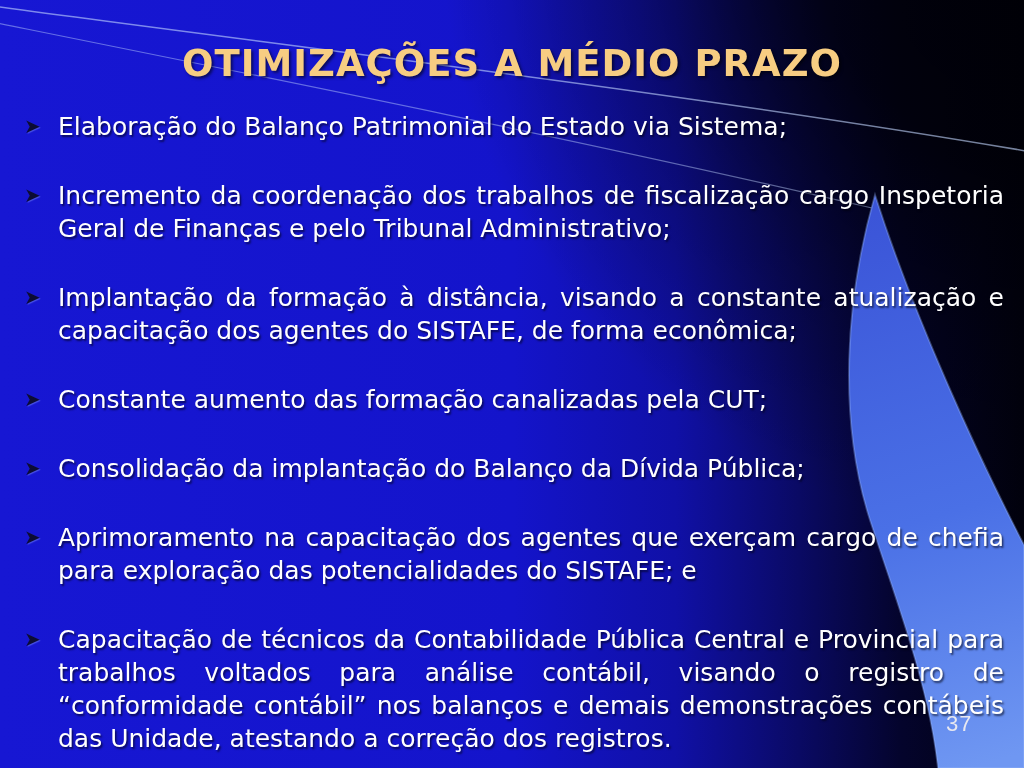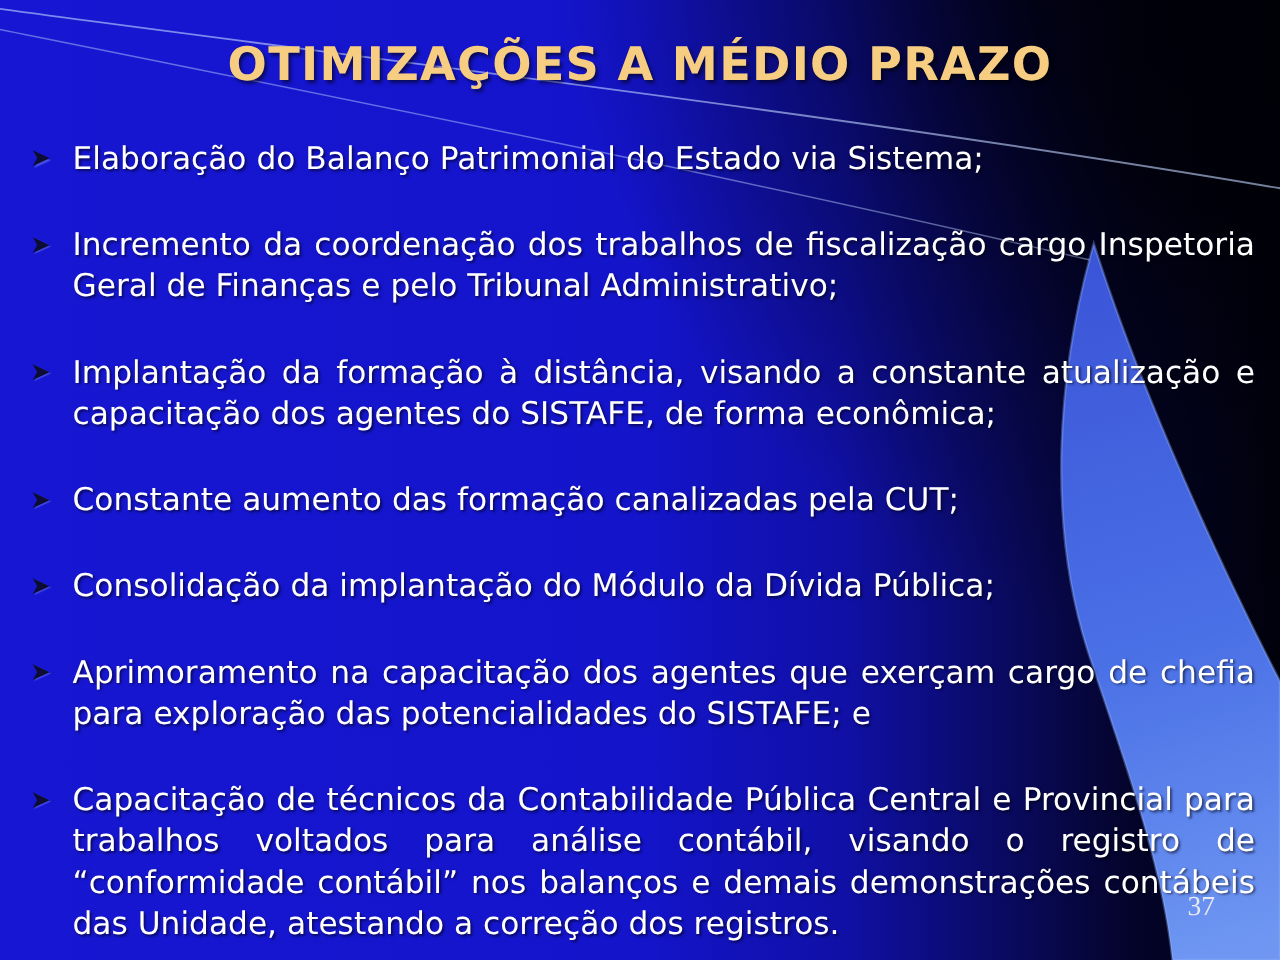--- a/index.html
+++ b/index.html
@@ -14,21 +14,21 @@
     position:absolute;left:6px;top:8px;z-index:1;
     font-family:"Liberation Serif",serif;
     font-weight:bold;font-size:44px;letter-spacing:2px;
     color:#0b0b4e;
     text-shadow:2px 2px 3px rgba(0,0,0,0.9), -1px -1px 1px rgba(70,70,190,0.45);
     border-bottom:7px double #0a0a46;
     padding:0 14px 1px 2px;
   }
   .title{
     position:absolute;left:0;right:0;top:26px;z-index:2;
-    margin:4px;text-align:center;
+    margin:16px;text-align:center;
     font-size:37px;font-weight:bold;letter-spacing:1px;
     color:#F7CD82;
     text-shadow:2px 2px 3px rgba(0,0,0,0.55);
   }
   .bullets{
     position:absolute;left:24px;right:20px;top:110px;z-index:2;
     margin:0;padding:0;list-style:none;
   }
   .bullets li{
     display:flex;align-items:flex-start;
@@ -42,21 +42,21 @@
   }
   .btext{
     flex:1 1 auto;
     font-size:25px;line-height:33px;
     color:#FFFFFF;
     text-align:justify;
     text-shadow:1.5px 1.5px 2px rgba(0,0,12,0.6);
   }
   .page-num{
     position:absolute;right:52px;bottom:30px;z-index:2;
-    font-family:Liberation Serif, serif;
+    font-family:Liberation Mono, monospace;
     font-size:22px;color:#E8E8F0;
   }
 </style>
 </head>
 <body>
 
 <div class="slide">
 
   <svg class="bg" width="1024" height="768" viewBox="0 0 1024 768" preserveAspectRatio="none">
     <defs>
@@ -106,21 +106,21 @@
     <li>
       <span class="marker">➤</span>
       <span class="btext">Implantação da formação à distância, visando a constante atualização e capacitação dos agentes do SISTAFE, de forma econômica;</span>
     </li>
     <li>
       <span class="marker">➤</span>
       <span class="btext">Constante aumento das formação canalizadas pela CUT;</span>
     </li>
     <li>
       <span class="marker">➤</span>
-      <span class="btext">Consolidação da implantação do Módulo da Dívida Pública;</span>
+      <span class="btext">Consolidação da implantação do Balanço da Dívida Pública;</span>
     </li>
     <li>
       <span class="marker">➤</span>
       <span class="btext">Aprimoramento na capacitação dos agentes que exerçam cargo de chefia para exploração das potencialidades do SISTAFE; e</span>
     </li>
     <li>
       <span class="marker">➤</span>
       <span class="btext">Capacitação de técnicos da Contabilidade Pública Central e Provincial para trabalhos voltados para análise contábil, visando o registro de “conformidade contábil” nos balanços e demais demonstrações contábeis das Unidade, atestando a correção dos registros.</span>
     </li>
   </ul>

